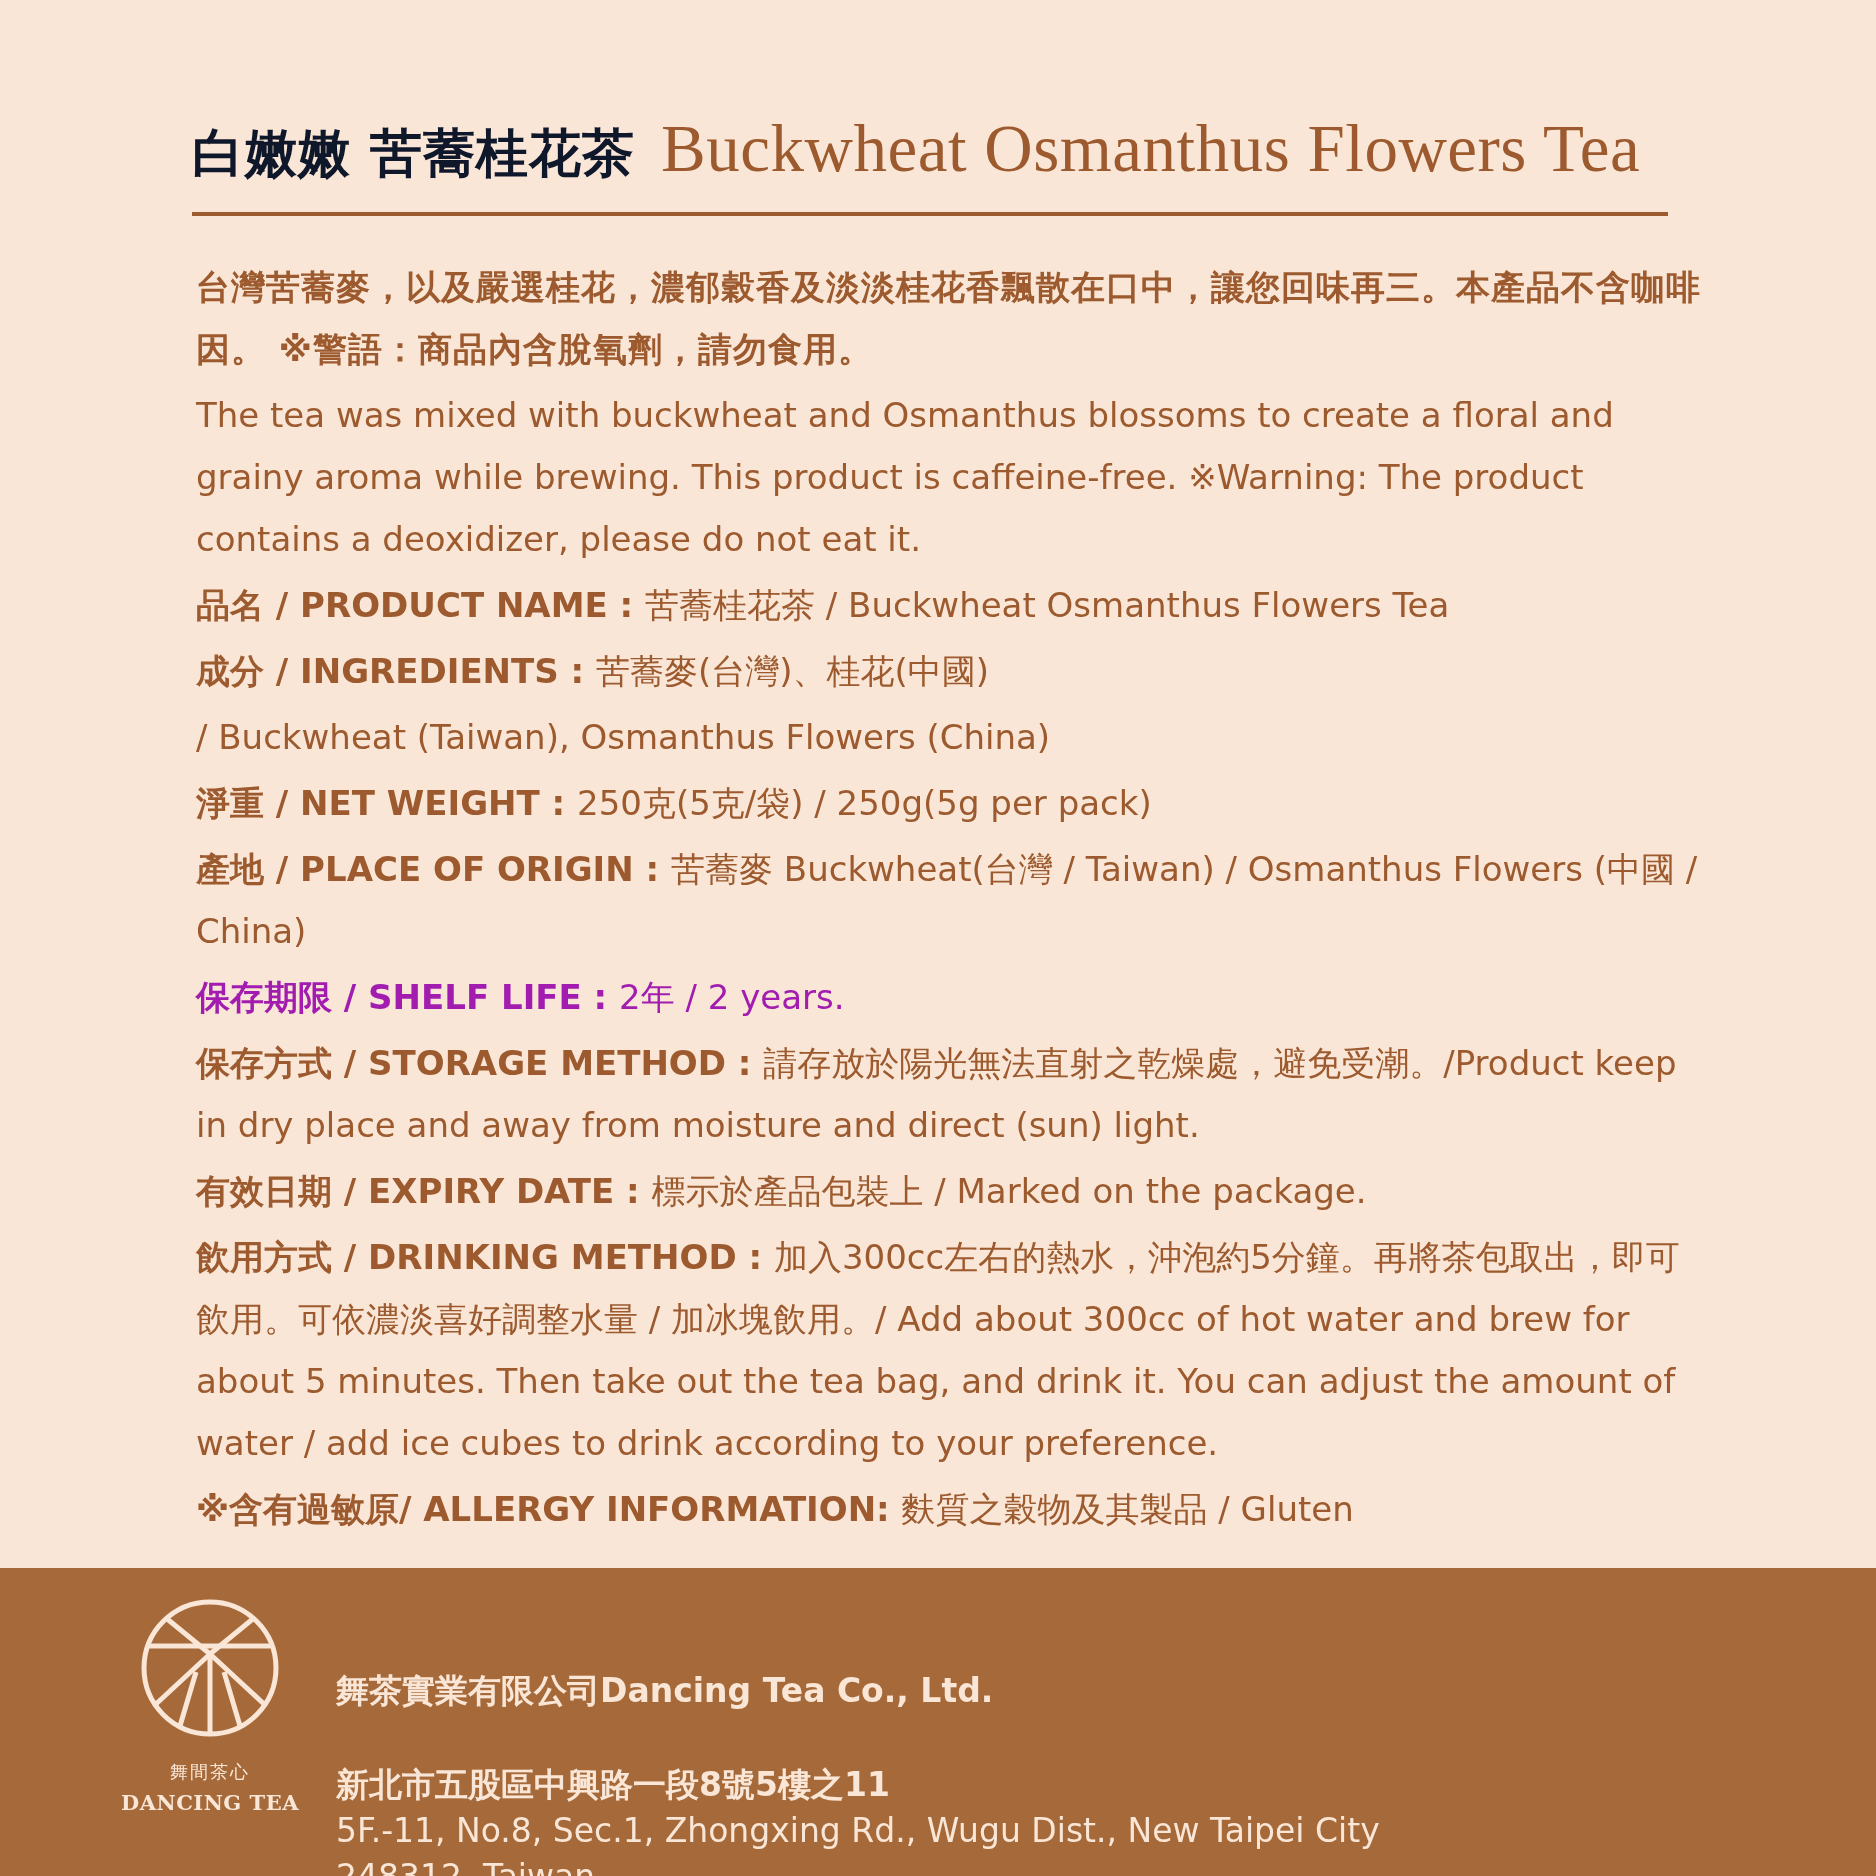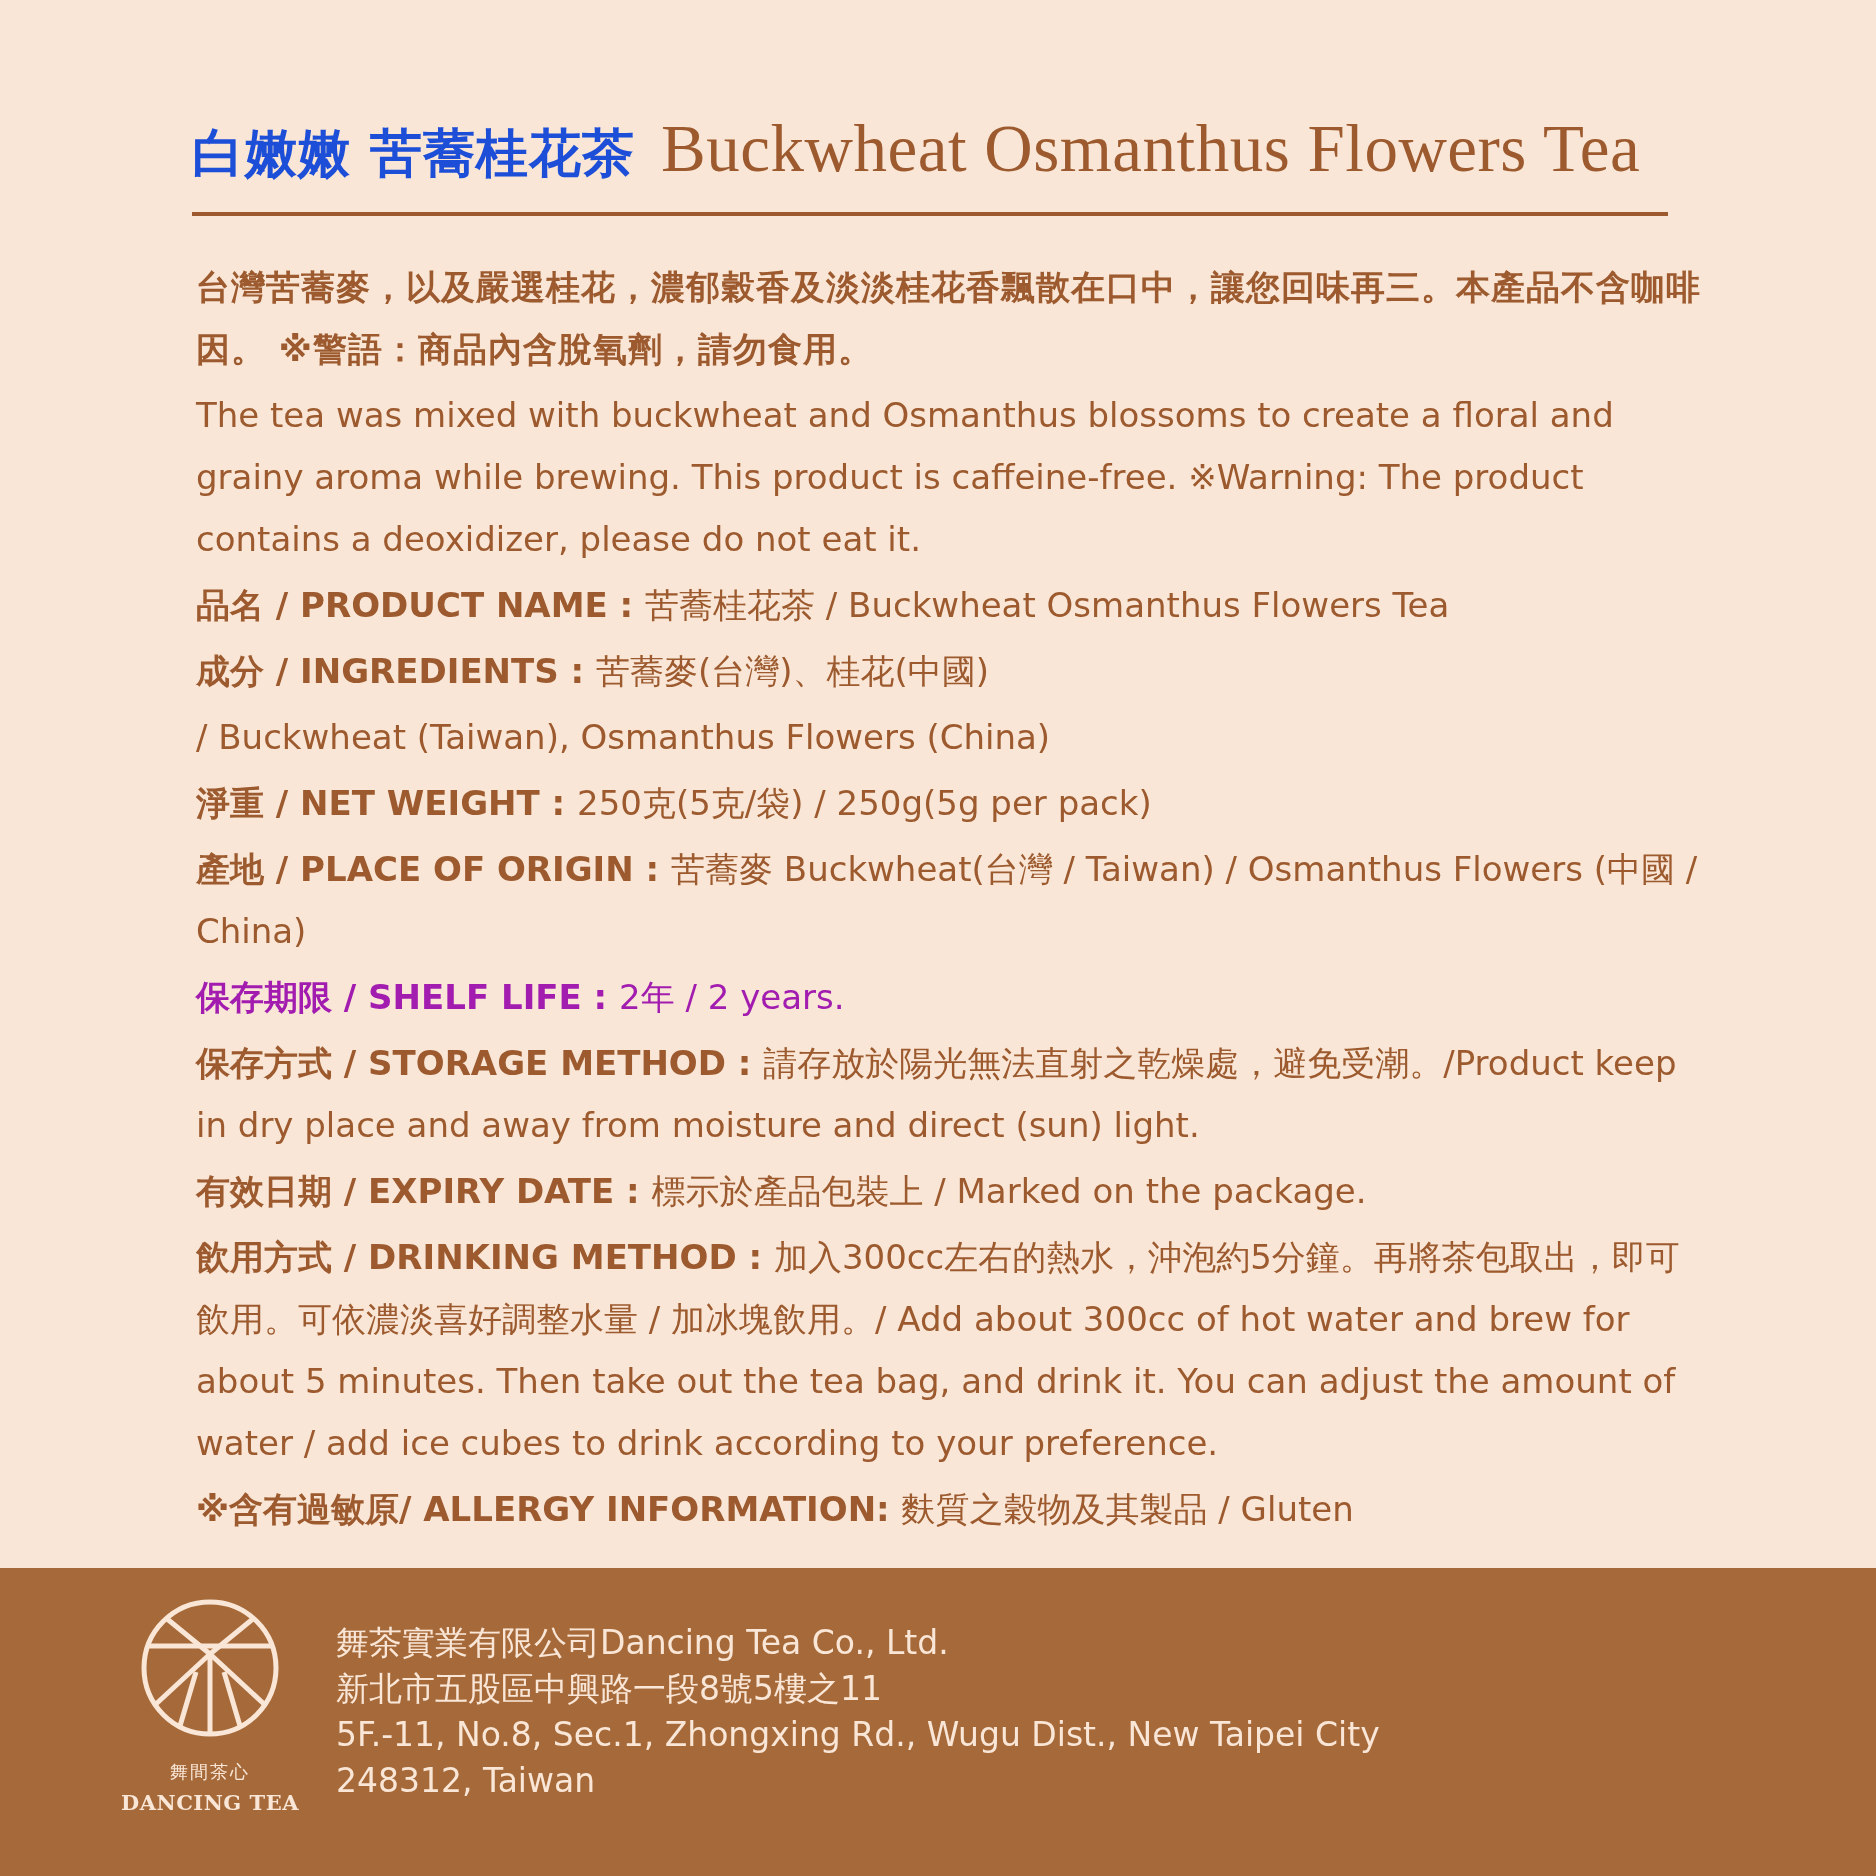--- a/index.html
+++ b/index.html
@@ -14,21 +14,21 @@
   .content {
     position: absolute;
     left: 192px; top: 110px; width: 1500px;
   }
   .title-row {
     display: flex; align-items: baseline;
     height: 84px;
   }
   .title-zh {
     font-size: 52px; font-weight: bold; letter-spacing: 1px;
-    color: #1d4ed8;
+    color: #0f172a;
   }
   .title-en {
     font-family: Liberation Serif, serif;
     font-size: 67px; margin-left: 26px; color: #9c5a2e;
     letter-spacing: 0.5px;
   }
   .title-rule {
     position: absolute; left: 192px; top: 212px; width: 1476px; height: 4px;
     background: #9c5a2e;
   }
@@ -52,21 +52,21 @@
   .logo svg { display: block; margin: 0 auto; }
   .logo-zh { font-size: 18px; letter-spacing: 2px; margin-top: 22px; }
   .logo-en {
     font-family: "DejaVu Serif", "Liberation Serif", serif;
     font-size: 21px; font-weight: bold; margin-top: 6px; letter-spacing: 0.5px;
   }
   .company {
     position: absolute; left: 336px; top: 52px; width: 1110px;
     font-size: 33px; line-height: 46px;
   }
-  .company .b { font-weight: normal; }
+  .company .b { font-weight: bold; margin-top: 48px; }
   .reg {
     position: absolute; left: 1456px; top: 52px; width: 400px;
     font-size: 33px; line-height: 46px; font-weight: bold; letter-spacing: 1px;
   }
 </style>
 </head>
 <body>
 
 <div class="content">
   <div class="title-row">

